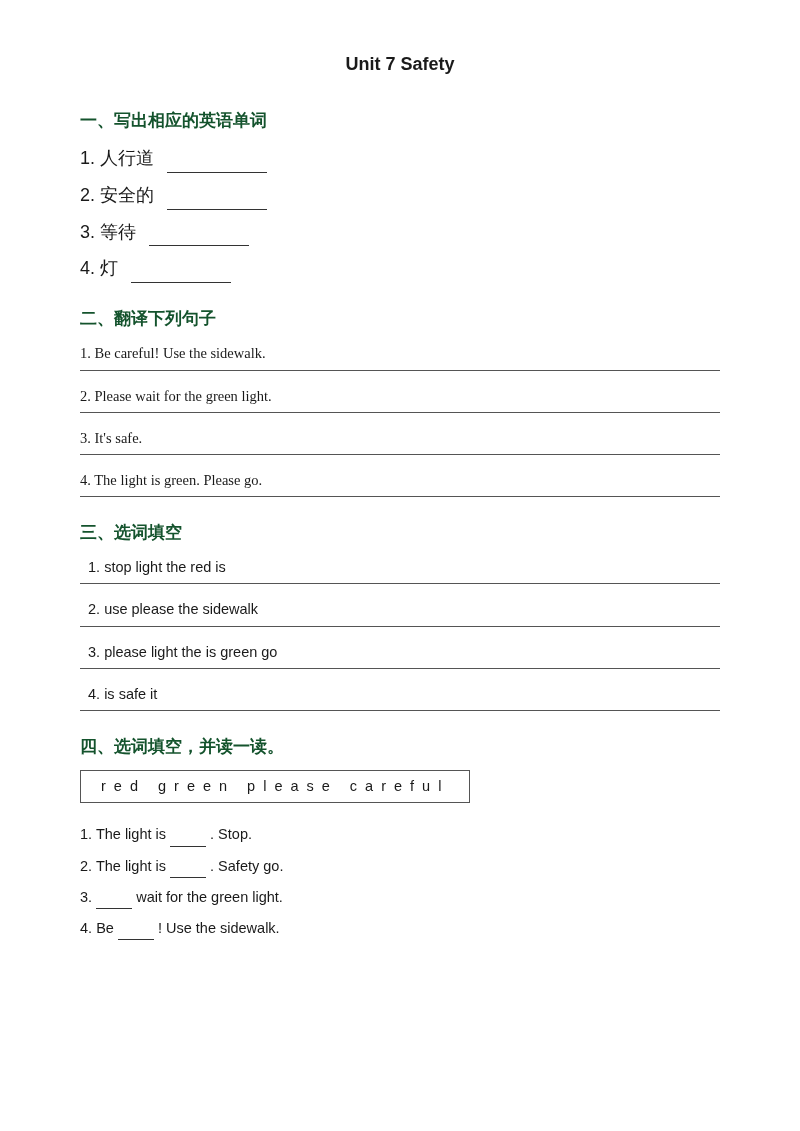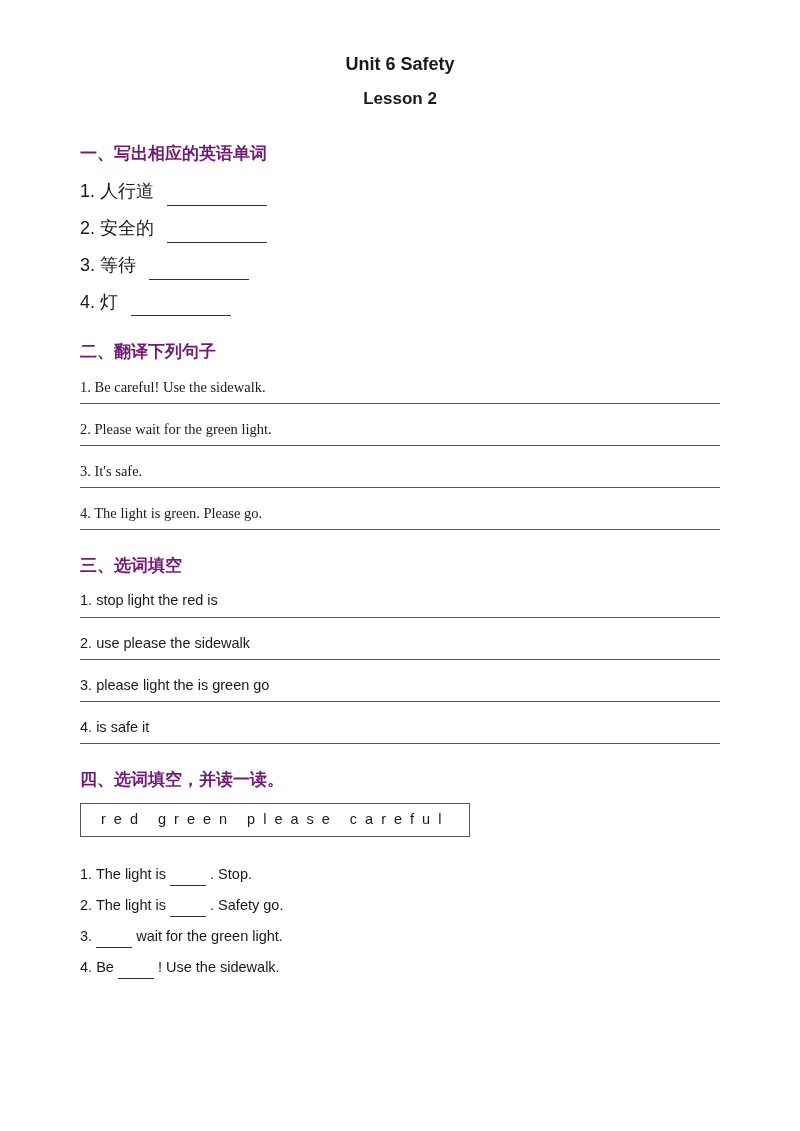--- a/index.html
+++ b/index.html
@@ -39,21 +39,21 @@
     }
 
     .header-subtitle {
       font-size: 16px;
       font-weight: bold;
     }
 
     .section-title {
       font-size: 17px;
       font-weight: bold;
-      color: #701a75;
+      color: #14532d;
       margin-top: 22px;
       margin-bottom: 10px;
     }
 
     .exercise-item {
       margin-bottom: 8px;
       font-size: 18px;
       font-family: Arial, "SimSun", sans-serif;
     }
 
@@ -80,27 +80,28 @@
       margin-top: 2px;
       margin-bottom: 14px;
       width: 100%;
       height: 1px;
     }
 
     .word-order-item {
       margin-bottom: 4px;
       font-size: 14.5px;
       font-family: Arial, "SimSun", sans-serif;
+      margin-left: 8px;
     }
 
     .word-box {
       display: inline-block;
       border: 1px solid #555;
       padding: 4px 20px;
-      margin-bottom: 14px;
+      margin-bottom: 8px;
       font-family: Arial, sans-serif;
       font-size: 14.5px;
       letter-spacing: 8px;
     }
 
     .fill-item {
       margin-bottom: 8px;
       font-size: 14.5px;
       font-family: Arial, "SimSun", sans-serif;
     }
@@ -109,22 +110,21 @@
       display: inline-block;
       width: 36px;
       border-bottom: 1px solid #333;
       vertical-align: bottom;
     }
   </style>
 </head>
 <body>
 
 <div class="header">
-  <div class="header-title">Unit 6 Safety</div>
-  <div class="header-lesson">Lesson 2</div>
+  <div class="header-title">Unit 7 Safety</div>
 </div>
 
 <div class="section-title">一、写出相应的英语单词</div>
 
 <div class="exercise-item">
   <span>1.</span>
   <span class="cn">人行道</span>
   <span class="underline"></span>
 </div>
 <div class="exercise-item">

